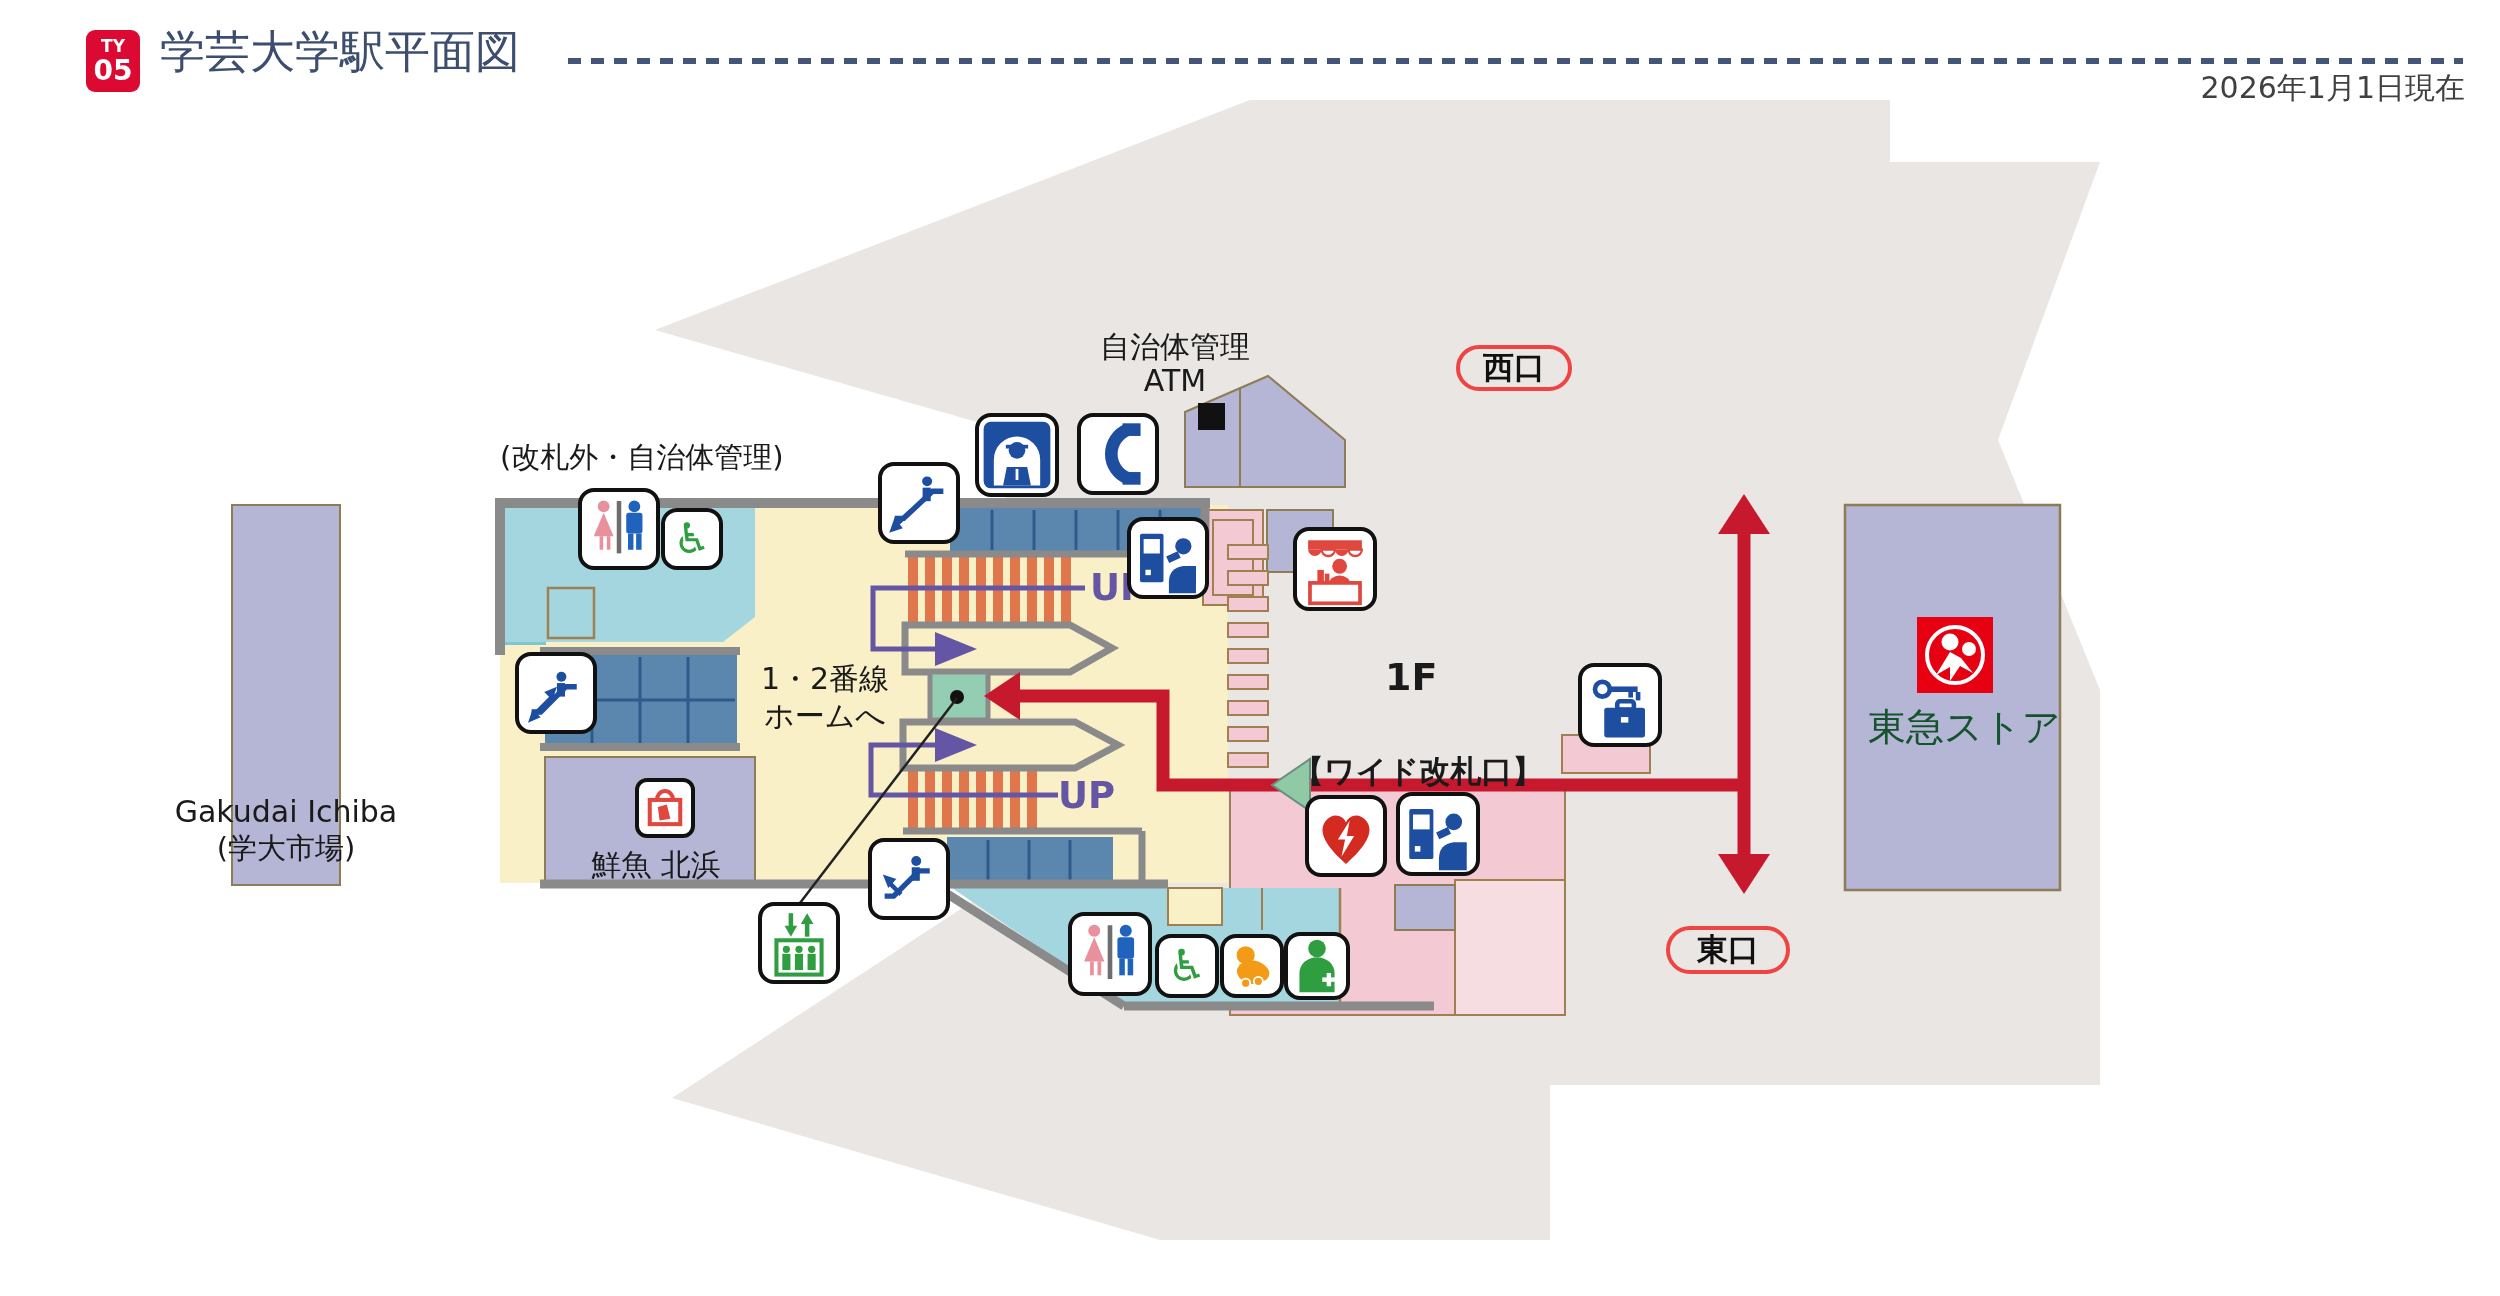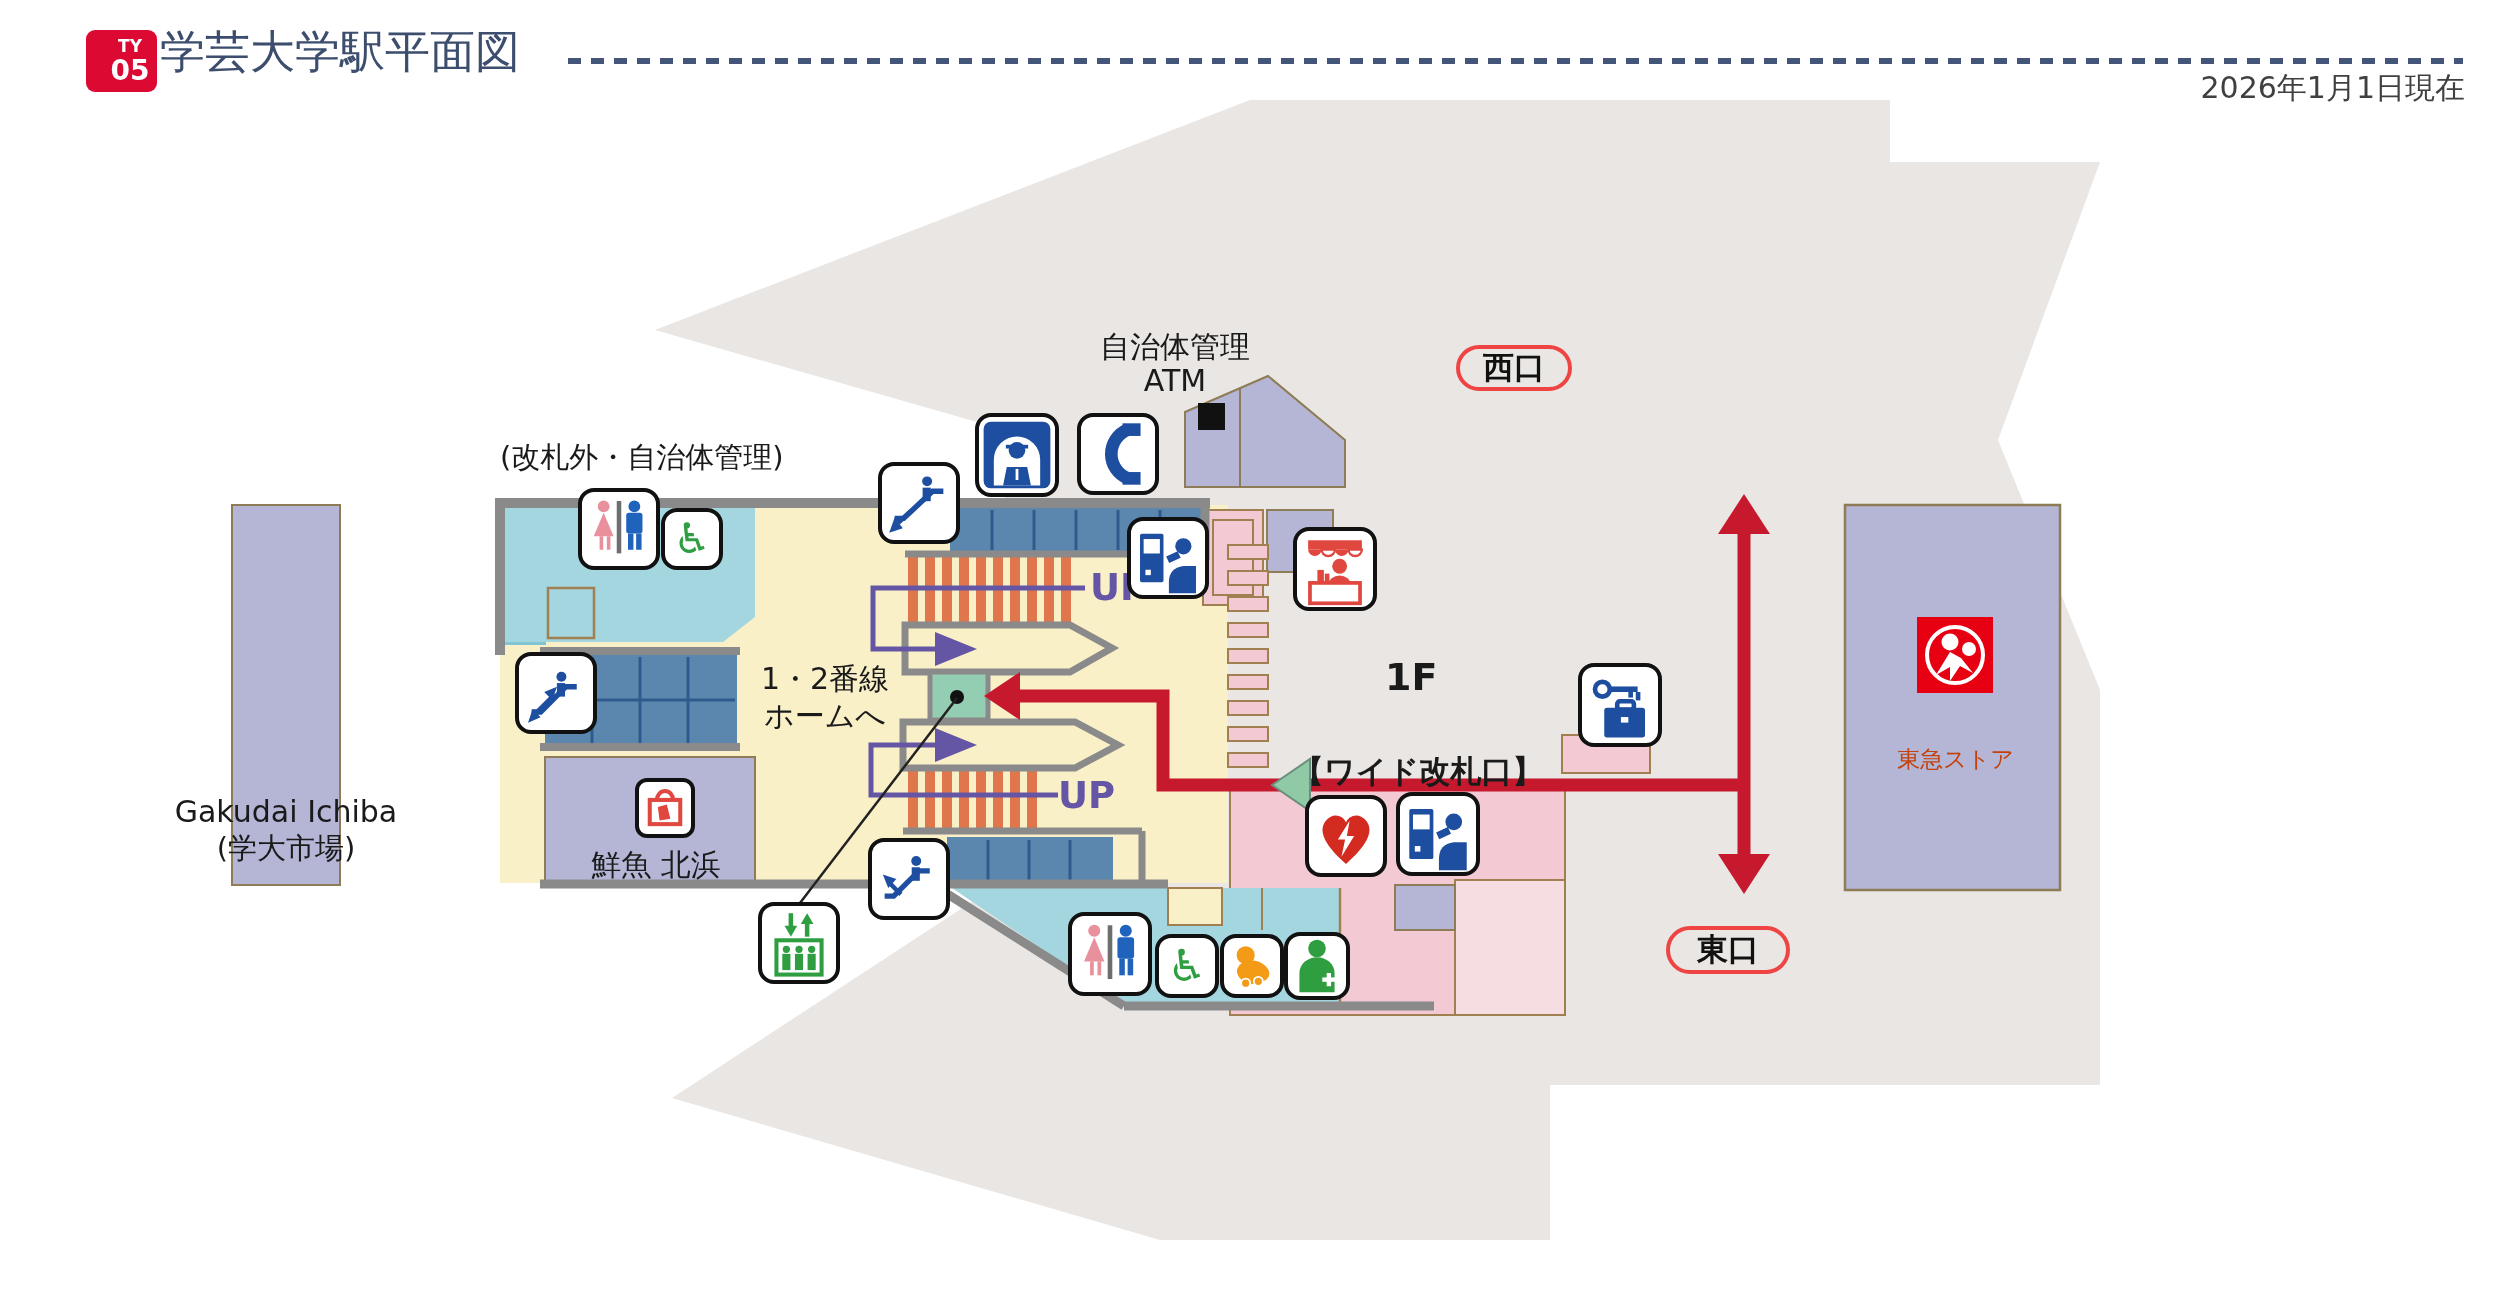--- a/index.html
+++ b/index.html
@@ -1,20 +1,20 @@
 <!DOCTYPE html>
 <html><head>
 <meta charset="utf-8">
 <style>
   html,body{margin:0;padding:0;background:#fff;}
   .canvas{position:relative;width:2500px;height:1296px;background:#ffffff;
           font-family:"DejaVu Sans",sans-serif;overflow:hidden;}
   
   .line-badge{position:absolute;left:86px;top:30px;width:54px;height:62px;border-radius:9px;
-    background:#dc0a32;color:#fff;display:flex;flex-direction:column;align-items:center;justify-content:center;padding-left:17px;}
+    background:#dc0a32;color:#fff;display:flex;flex-direction:column;align-items:center;justify-content:center;}
   .line-badge .code{font-size:17px;font-weight:bold;line-height:1;}
   .line-badge .num{font-size:28px;font-weight:bold;line-height:1;margin-top:2px;}
   .page-title{position:absolute;left:160px;top:22px;font-size:45px;font-weight:normal;color:#3c4d6d;white-space:nowrap;}
   .title-dash{position:absolute;left:568px;top:58px;width:1895px;height:6px;
     background:repeating-linear-gradient(90deg,#44557a 0 13px,transparent 13px 23px);}
   .as-of{position:absolute;right:35px;top:68px;font-size:30px;color:#404040;white-space:nowrap;}
   
   .map-svg{position:absolute;left:0;top:0;}
   .lbl{position:absolute;color:#1a1a1a;white-space:nowrap;}
   .center{text-align:center;}
@@ -194,21 +194,21 @@
   <div class="up" style="left:1090px;top:566px;">UP</div>
   <div class="up" style="left:1058px;top:774px;">UP</div>
 
   <div class="lbl center" style="left:752px;top:660px;width:146px;font-size:30px;line-height:37px;">
     <span style="display:block;">1・2番線</span>
     <span style="display:block;">ホームへ</span>
   </div>
 
   <div class="lbl center" style="left:568px;top:845px;width:176px;font-size:30px;">鮮魚 北浜</div>
 
-  <div class="lbl center" style="left:1868px;top:702px;width:175px;font-size:23px;color:#c2410c;margin-top:42px;">東急ストア</div>
+  <div class="lbl center" style="left:1868px;top:702px;width:175px;font-size:38px;color:#14532d;">東急ストア</div>
 
   <div class="lbl center" style="left:148px;top:794px;width:276px;font-size:30px;line-height:36px;">
     <span style="display:block;">Gakudai Ichiba</span>
     <span style="display:block;font-size:29px;">(学大市場)</span>
   </div>
 
   <div class="icon-box" style="left:878px;top:462px;width:82px;height:82px;">
     <svg width="74" height="74" viewBox="0 0 82 82">
       <path d="M14,58 h10 L56,28 h12" stroke="#1d4ea0" stroke-width="6" fill="none"></path>
       <circle cx="50" cy="17" r="5.5" fill="#1d4ea0"></circle>

